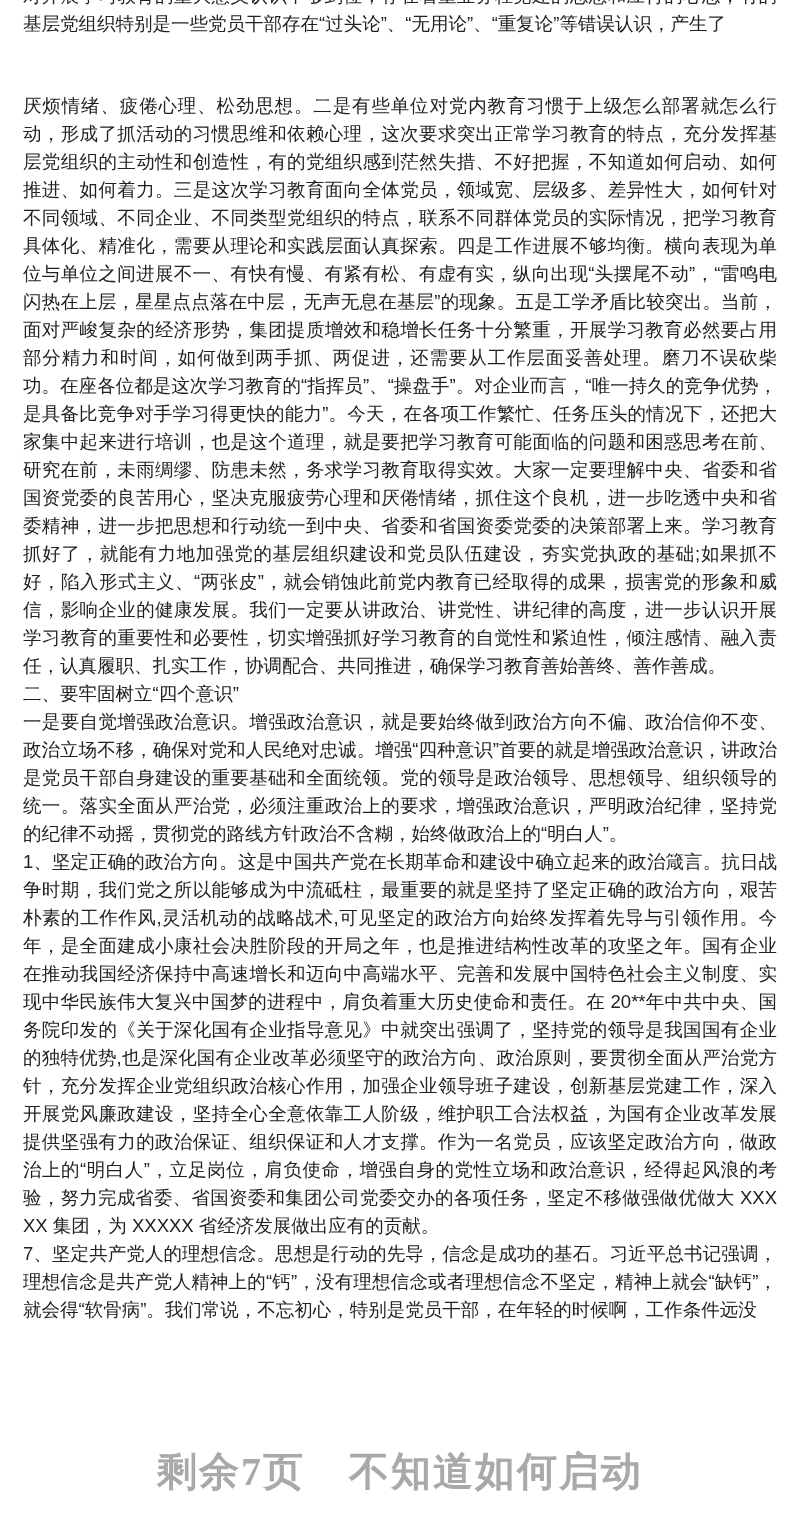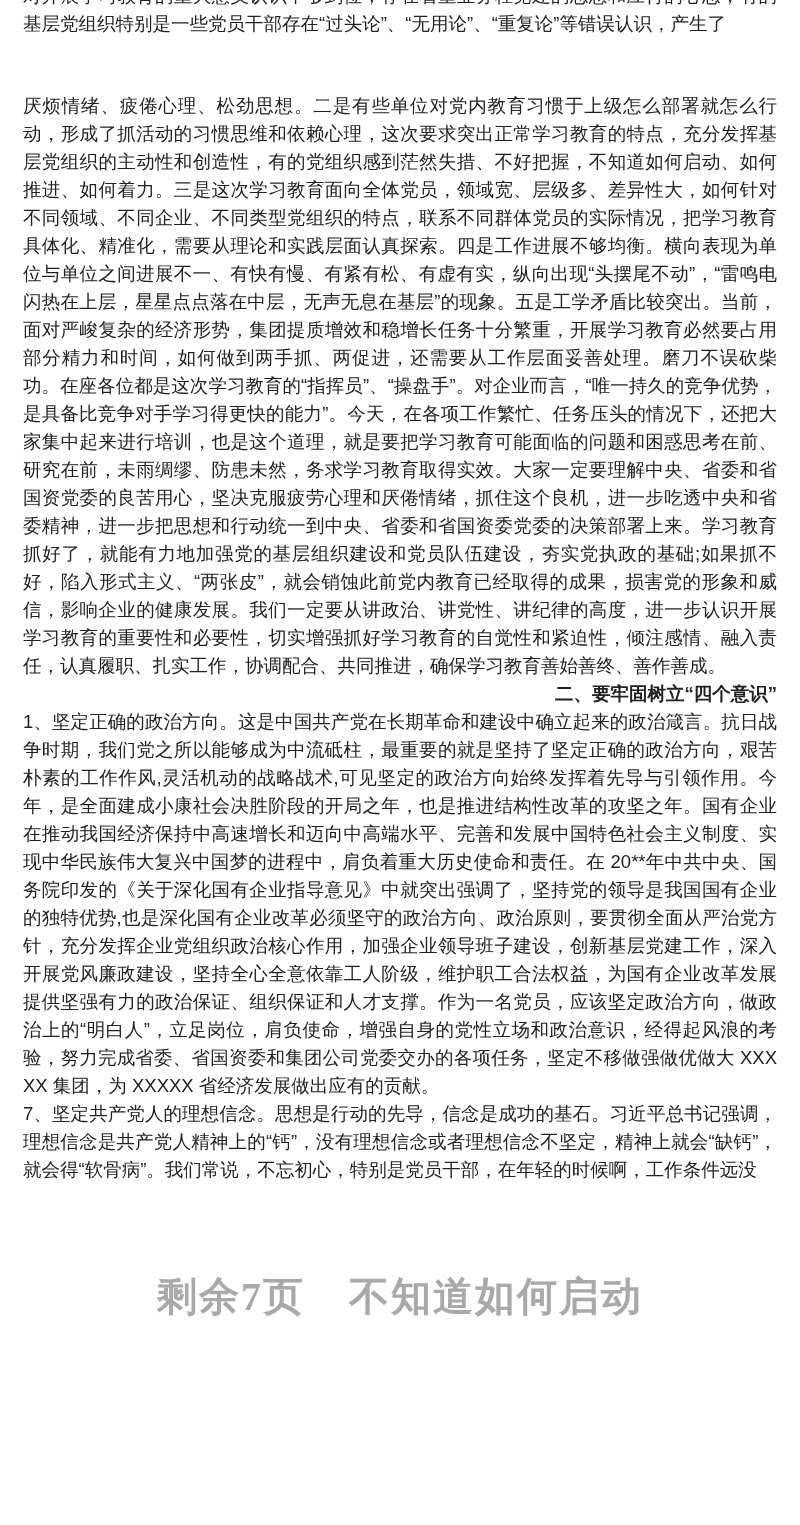--- a/index.html
+++ b/index.html
@@ -35,25 +35,25 @@
   .tail-clip p {
     margin-top: -18px;
   }
   .page-gap-after {
     margin-bottom: 54px;
   }
   .para {
     margin: 0;
   }
   .section-heading {
-    font-weight: 700;
-    text-align: right;
+    font-weight: 400;
+    text-align: left;
   }
   .footer-watermark {
-    margin-top: 85px;
+    margin-top: 120px;
     display: flex;
     justify-content: center;
     align-items: center;
     gap: 44px;
     color: #a9a9a9;
     font-family: "Liberation Serif", serif;
     font-weight: 700;
     font-size: 40px;
     line-height: 56px;
     letter-spacing: 2px;
@@ -66,20 +66,21 @@
   <div class="doc">
 
     <div class="tail-clip page-gap-after">
       <p><span>对开展学习教育的重大意义认识不够到位，存在着重业务轻党建的思想和应付的心态，</span><span>有的基层党组织特别是一些党员干部存在“过头论”、“无用论”、“重复论”等错误认识，产生了</span></p>
     </div>
 
     <p class="para">厌烦情绪、疲倦心理、松劲思想。二是有些单位对党内教育习惯于上级怎么部署就怎么行动，形成了抓活动的习惯思维和依赖心理，这次要求突出正常学习教育的特点，充分发挥基层党组织的主动性和创造性，有的党组织感到茫然失措、不好把握，不知道如何启动、如何推进、如何着力。三是这次学习教育面向全体党员，领域宽、层级多、差异性大，如何针对不同领域、不同企业、不同类型党组织的特点，联系不同群体党员的实际情况，把学习教育具体化、精准化，需要从理论和实践层面认真探索。四是工作进展不够均衡。横向表现为单位与单位之间进展不一、有快有慢、有紧有松、有虚有实，纵向出现“头摆尾不动”，“雷鸣电闪热在上层，星星点点落在中层，无声无息在基层”的现象。五是工学矛盾比较突出。当前，面对严峻复杂的经济形势，集团提质增效和稳增长任务十分繁重，开展学习教育必然要占用部分精力和时间，如何做到两手抓、两促进，还需要从工作层面妥善处理。磨刀不误砍柴功。在座各位都是这次学习教育的“指挥员”、“操盘手”。对企业而言，“唯一持久的竞争优势，是具备比竞争对手学习得更快的能力”。今天，在各项工作繁忙、任务压头的情况下，还把大家集中起来进行培训，也是这个道理，就是要把学习教育可能面临的问题和困惑思考在前、研究在前，未雨绸缪、防患未然，务求学习教育取得实效。大家一定要理解中央、省委和省国资党委的良苦用心，坚决克服疲劳心理和厌倦情绪，抓住这个良机，进一步吃透中央和省委精神，进一步把思想和行动统一到中央、省委和省国资委党委的决策部署上来。学习教育抓好了，就能有力地加强党的基层组织建设和党员队伍建设，夯实党执政的基础;如果抓不好，陷入形式主义、“两张皮”，就会销蚀此前党内教育已经取得的成果，损害党的形象和威信，影响企业的健康发展。我们一定要从讲政治、讲党性、讲纪律的高度，进一步认识开展学习教育的重要性和必要性，切实增强抓好学习教育的自觉性和紧迫性，倾注感情、融入责任，认真履职、扎实工作，协调配合、共同推进，确保学习教育善始善终、善作善成。</p>
 
     <p class="para section-heading">二、要牢固树立“四个意识”</p>
 
+    <p class="para">一是要自觉增强政治意识。增强政治意识，就是要始终做到政治方向不偏、政治信仰不变、政治立场不移，确保对党和人民绝对忠诚。增强“四种意识”首要的就是增强政治意识，讲政治是党员干部自身建设的重要基础和全面统领。党的领导是政治领导、思想领导、组织领导的统一。落实全面从严治党，必须注重政治上的要求，增强政治意识，严明政治纪律，坚持党的纪律不动摇，贯彻党的路线方针政治不含糊，始终做政治上的“明白人”。</p>
 
     <p class="para">1、坚定正确的政治方向。这是中国共产党在长期革命和建设中确立起来的政治箴言。抗日战争时期，我们党之所以能够成为中流砥柱，最重要的就是坚持了坚定正确的政治方向，艰苦朴素的工作作风,灵活机动的战略战术,可见坚定的政治方向始终发挥着先导与引领作用。今年，是全面建成小康社会决胜阶段的开局之年，也是推进结构性改革的攻坚之年。国有企业在推动我国经济保持中高速增长和迈向中高端水平、完善和发展中国特色社会主义制度、实现中华民族伟大复兴中国梦的进程中，肩负着重大历史使命和责任。在 20**年中共中央、国务院印发的《关于深化国有企业指导意见》中就突出强调了，坚持党的领导是我国国有企业的独特优势,也是深化国有企业改革必须坚守的政治方向、政治原则，要贯彻全面从严治党方针，充分发挥企业党组织政治核心作用，加强企业领导班子建设，创新基层党建工作，深入开展党风廉政建设，坚持全心全意依靠工人阶级，维护职工合法权益，为国有企业改革发展提供坚强有力的政治保证、组织保证和人才支撑。作为一名党员，应该坚定政治方向，做政治上的“明白人”，立足岗位，肩负使命，增强自身的党性立场和政治意识，经得起风浪的考验，努力完成省委、省国资委和集团公司党委交办的各项任务，坚定不移做强做优做大 XXXXX 集团，为 XXXXX 省经济发展做出应有的贡献。</p>
 
     <p class="para">7、坚定共产党人的理想信念。思想是行动的先导，信念是成功的基石。习近平总书记强调，理想信念是共产党人精神上的“钙”，没有理想信念或者理想信念不坚定，精神上就会“缺钙”，就会得“软骨病”。我们常说，不忘初心，特别是党员干部，在年轻的时候啊，工作条件远没</p>
 
   </div>
 
   <div class="footer-watermark">
     <span>剩余7页</span>
     <span>不知道如何启动</span>

